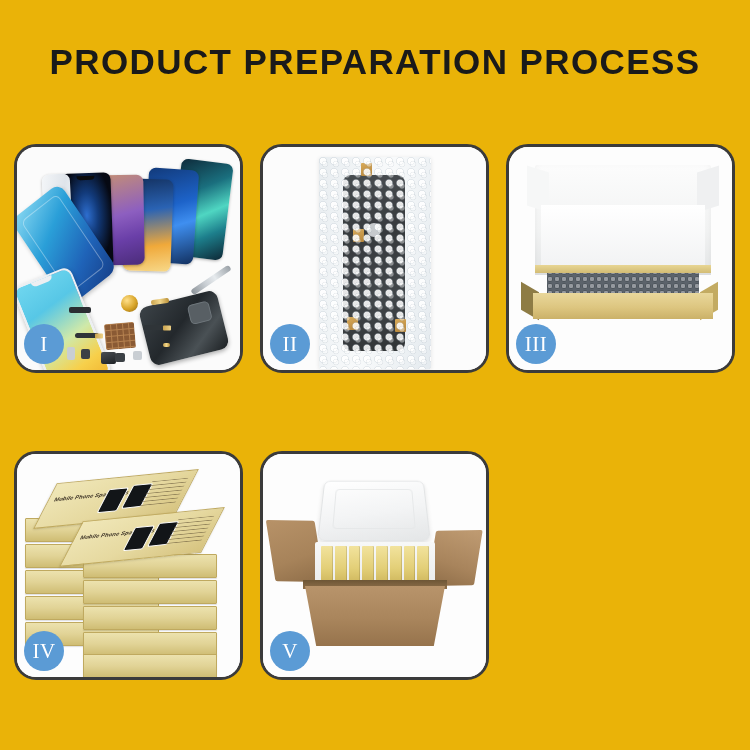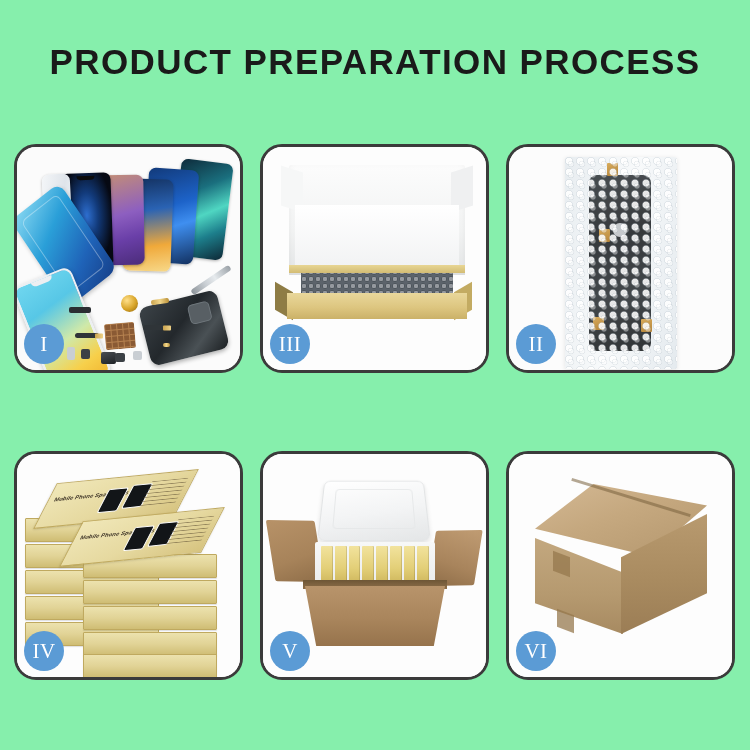--- a/index.html
+++ b/index.html
@@ -10,21 +10,21 @@
     width: 750px;
     height: 750px;
     background: #ffffff;
     font-family: "Liberation Sans", sans-serif;
     overflow: hidden;
   }
   .page {
     position: relative;
     width: 750px;
     height: 750px;
-    background: #86efac;
+    background: #eab308;
   }
 
   
   .header {
     position: absolute;
     top: 0;
     left: 0;
     width: 750px;
     height: 130px;
     text-align: center;
@@ -499,54 +499,54 @@
         <div class="flex-cable" style="left:126px; top:178px; width:24px; height:5px;"></div>
         <div class="prt gold" style="left:134px; top:152px; width:18px; height:5px; transform:rotate(-8deg);"></div>
         <div class="prt" style="left:64px; top:202px; width:9px; height:10px;"></div>
         <div class="prt light" style="left:50px; top:200px; width:8px; height:13px; border-radius:2px;"></div>
         <div class="prt" style="left:98px; top:206px; width:10px; height:9px;"></div>
         <div class="prt light" style="left:116px; top:204px; width:9px; height:9px; border-radius:2px;"></div>
         <div class="prt gold" style="left:146px; top:196px; width:7px; height:4px;"></div>
         <div class="screwdriver"></div>
       </div>
       <div class="badge">I</div>
-    </div>
-
-    <div class="panel">
-      <div class="panel-photo">
-        <div class="p3-bg"></div>
-        <div class="box3-lid"></div>
-        <div class="box3-foam"></div>
-        <div class="box3-contents"></div>
-        <div class="box3-rim"></div>
-        <div class="box3-side-l"></div>
-        <div class="box3-side-r"></div>
-        <div class="box3-front"></div>
-      </div>
-      <div class="badge">III</div>
     </div>
 
     <div class="panel">
       <div class="panel-photo">
         <div class="p2-bg"></div>
         <div class="bubblepack">
           <div class="screen-inside"></div>
           <div class="tape-tab" style="left:42px; top:6px;"></div>
           <div class="tape-tab" style="left:34px; top:72px;"></div>
           <div class="tape-tab" style="left:28px; top:160px;"></div>
           <div class="tape-tab" style="left:76px; top:162px;"></div>
           <div class="bubbles"></div>
           <div class="bubbles2"></div>
         </div>
       </div>
       <div class="badge">II</div>
     </div>
 
     <div class="panel">
       <div class="panel-photo">
+        <div class="p3-bg"></div>
+        <div class="box3-lid"></div>
+        <div class="box3-foam"></div>
+        <div class="box3-contents"></div>
+        <div class="box3-rim"></div>
+        <div class="box3-side-l"></div>
+        <div class="box3-side-r"></div>
+        <div class="box3-front"></div>
+      </div>
+      <div class="badge">III</div>
+    </div>
+
+    <div class="panel">
+      <div class="panel-photo">
         <div class="p4-bg"></div>
         <div class="stack">
 
           <div class="sbox" style="left:6px;  top:58px;"></div>
           <div class="sbox" style="left:6px;  top:84px;"></div>
           <div class="sbox" style="left:6px;  top:110px;"></div>
           <div class="sbox" style="left:6px;  top:136px;"></div>
           <div class="sbox" style="left:6px;  top:162px;"></div>
 
           <div class="sbox" style="left:64px; top:94px;"></div>
@@ -589,27 +589,15 @@
           <span class="ybar"></span>
           <span class="ybar"></span>
           <span class="ybar"></span>
         </div>
         <div class="carton-rim"></div>
         <div class="carton-front"></div>
       </div>
       <div class="badge">V</div>
     </div>
 
-    <div class="panel">
-      <div class="panel-photo">
-        <div class="p6-bg"></div>
-        <div class="c6-top"></div>
-        <div class="c6-left"></div>
-        <div class="c6-right"></div>
-        <div class="c6-seam"></div>
-        <div class="c6-tape-a"></div>
-        <div class="c6-tape-b"></div>
-      </div>
-      <div class="badge">VI</div>
-    </div>
 
   </div>
 </div>
 
 </body></html>

